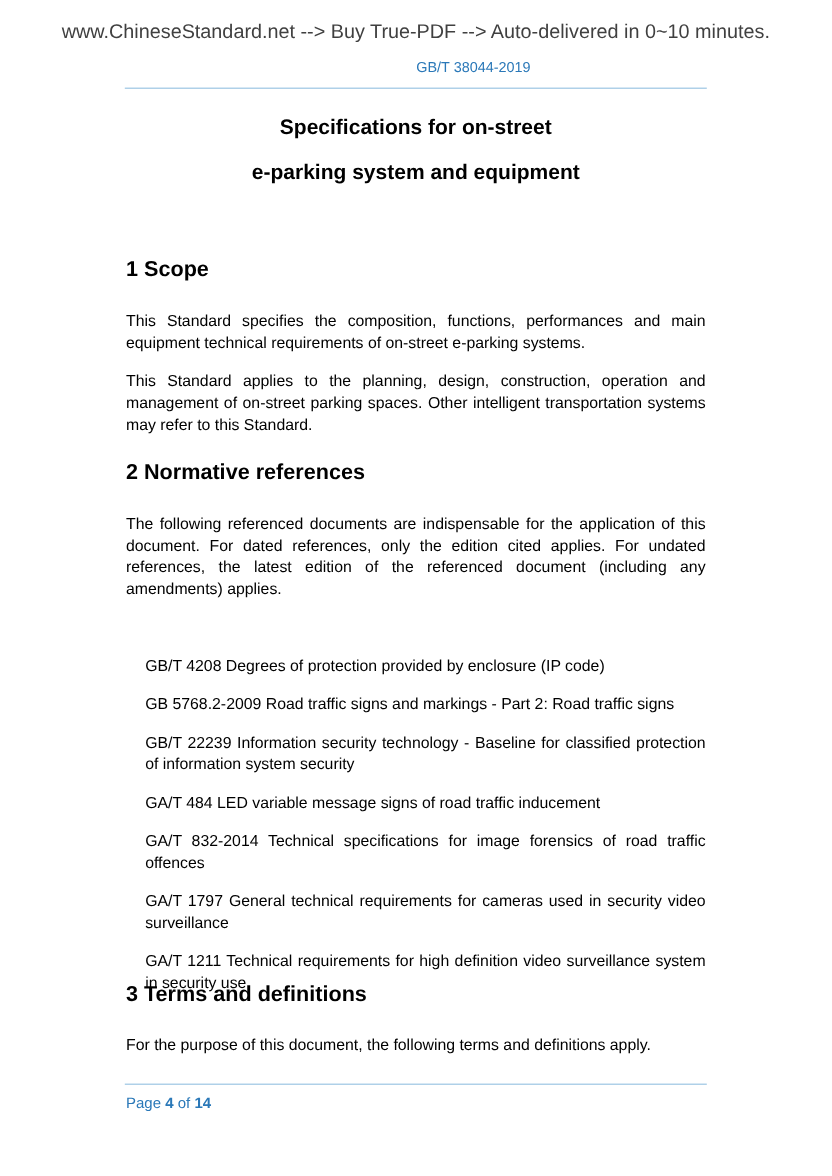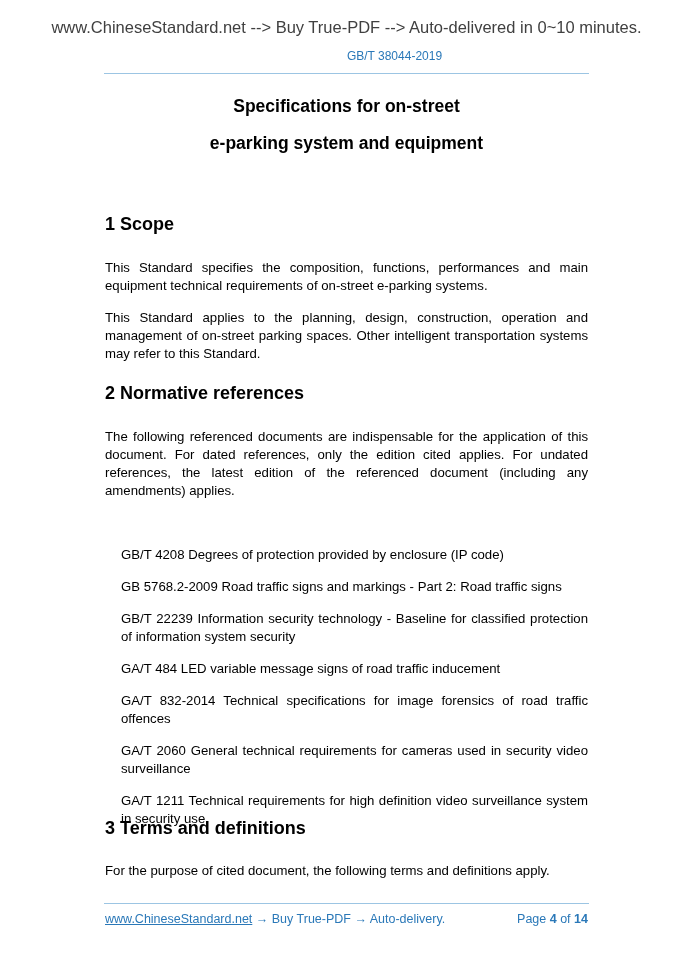--- a/index.html
+++ b/index.html
@@ -119,30 +119,27 @@
 <div class="para" style="top:309px;">This Standard applies to the planning, design, construction, operation and management of on-street parking spaces. Other intelligent transportation systems may refer to this Standard.</div>
 
 <div class="h1" style="top:383px;">2 Normative references</div>
 <div class="para" style="top:428px;">The following referenced documents are indispensable for the application of this document. For dated references, only the edition cited applies. For undated references, the latest edition of the referenced document (including any amendments) applies.</div>
 
 <div class="ref" style="top:514px;">GB/T 4208 Degrees of protection provided by enclosure (IP code)</div>
 <div class="ref" style="top:546px;">GB 5768.2-2009 Road traffic signs and markings - Part 2: Road traffic signs</div>
 <div class="ref" style="top:578px;">GB/T 22239 Information security technology - Baseline for classified protection of information system security</div>
 <div class="ref" style="top:628px;">GA/T 484 LED variable message signs of road traffic inducement</div>
 <div class="ref" style="top:660px;">GA/T 832-2014 Technical specifications for image forensics of road traffic offences</div>
-<div class="ref" style="top:710px;">GA/T 2060 General technical requirements for cameras used in security video surveillance</div>
+<div class="ref" style="top:710px;">GA/T 1797 General technical requirements for cameras used in security video surveillance</div>
 <div class="ref" style="top:760px;">GA/T 1211 Technical requirements for high definition video surveillance system in security use</div>
 
 <div class="h1" style="top:818px;">3 Terms and definitions</div>
-<div class="para" style="top:862px;">For the purpose of cited document, the following terms and definitions apply.</div>
+<div class="para" style="top:862px;">For the purpose of this document, the following terms and definitions apply.</div>
 
 <div class="footer-rule"></div>
 <div class="footer">
-  <span>
-    <a>www.ChineseStandard.net</a><span> → Buy True-PDF → Auto-delivery.</span>
-  </span>
   <span class="pg">
     <span>Page</span>
     <b>4</b>
     <span>of</span>
     <b>14</b>
   </span>
 </div>
 
 </body></html>

